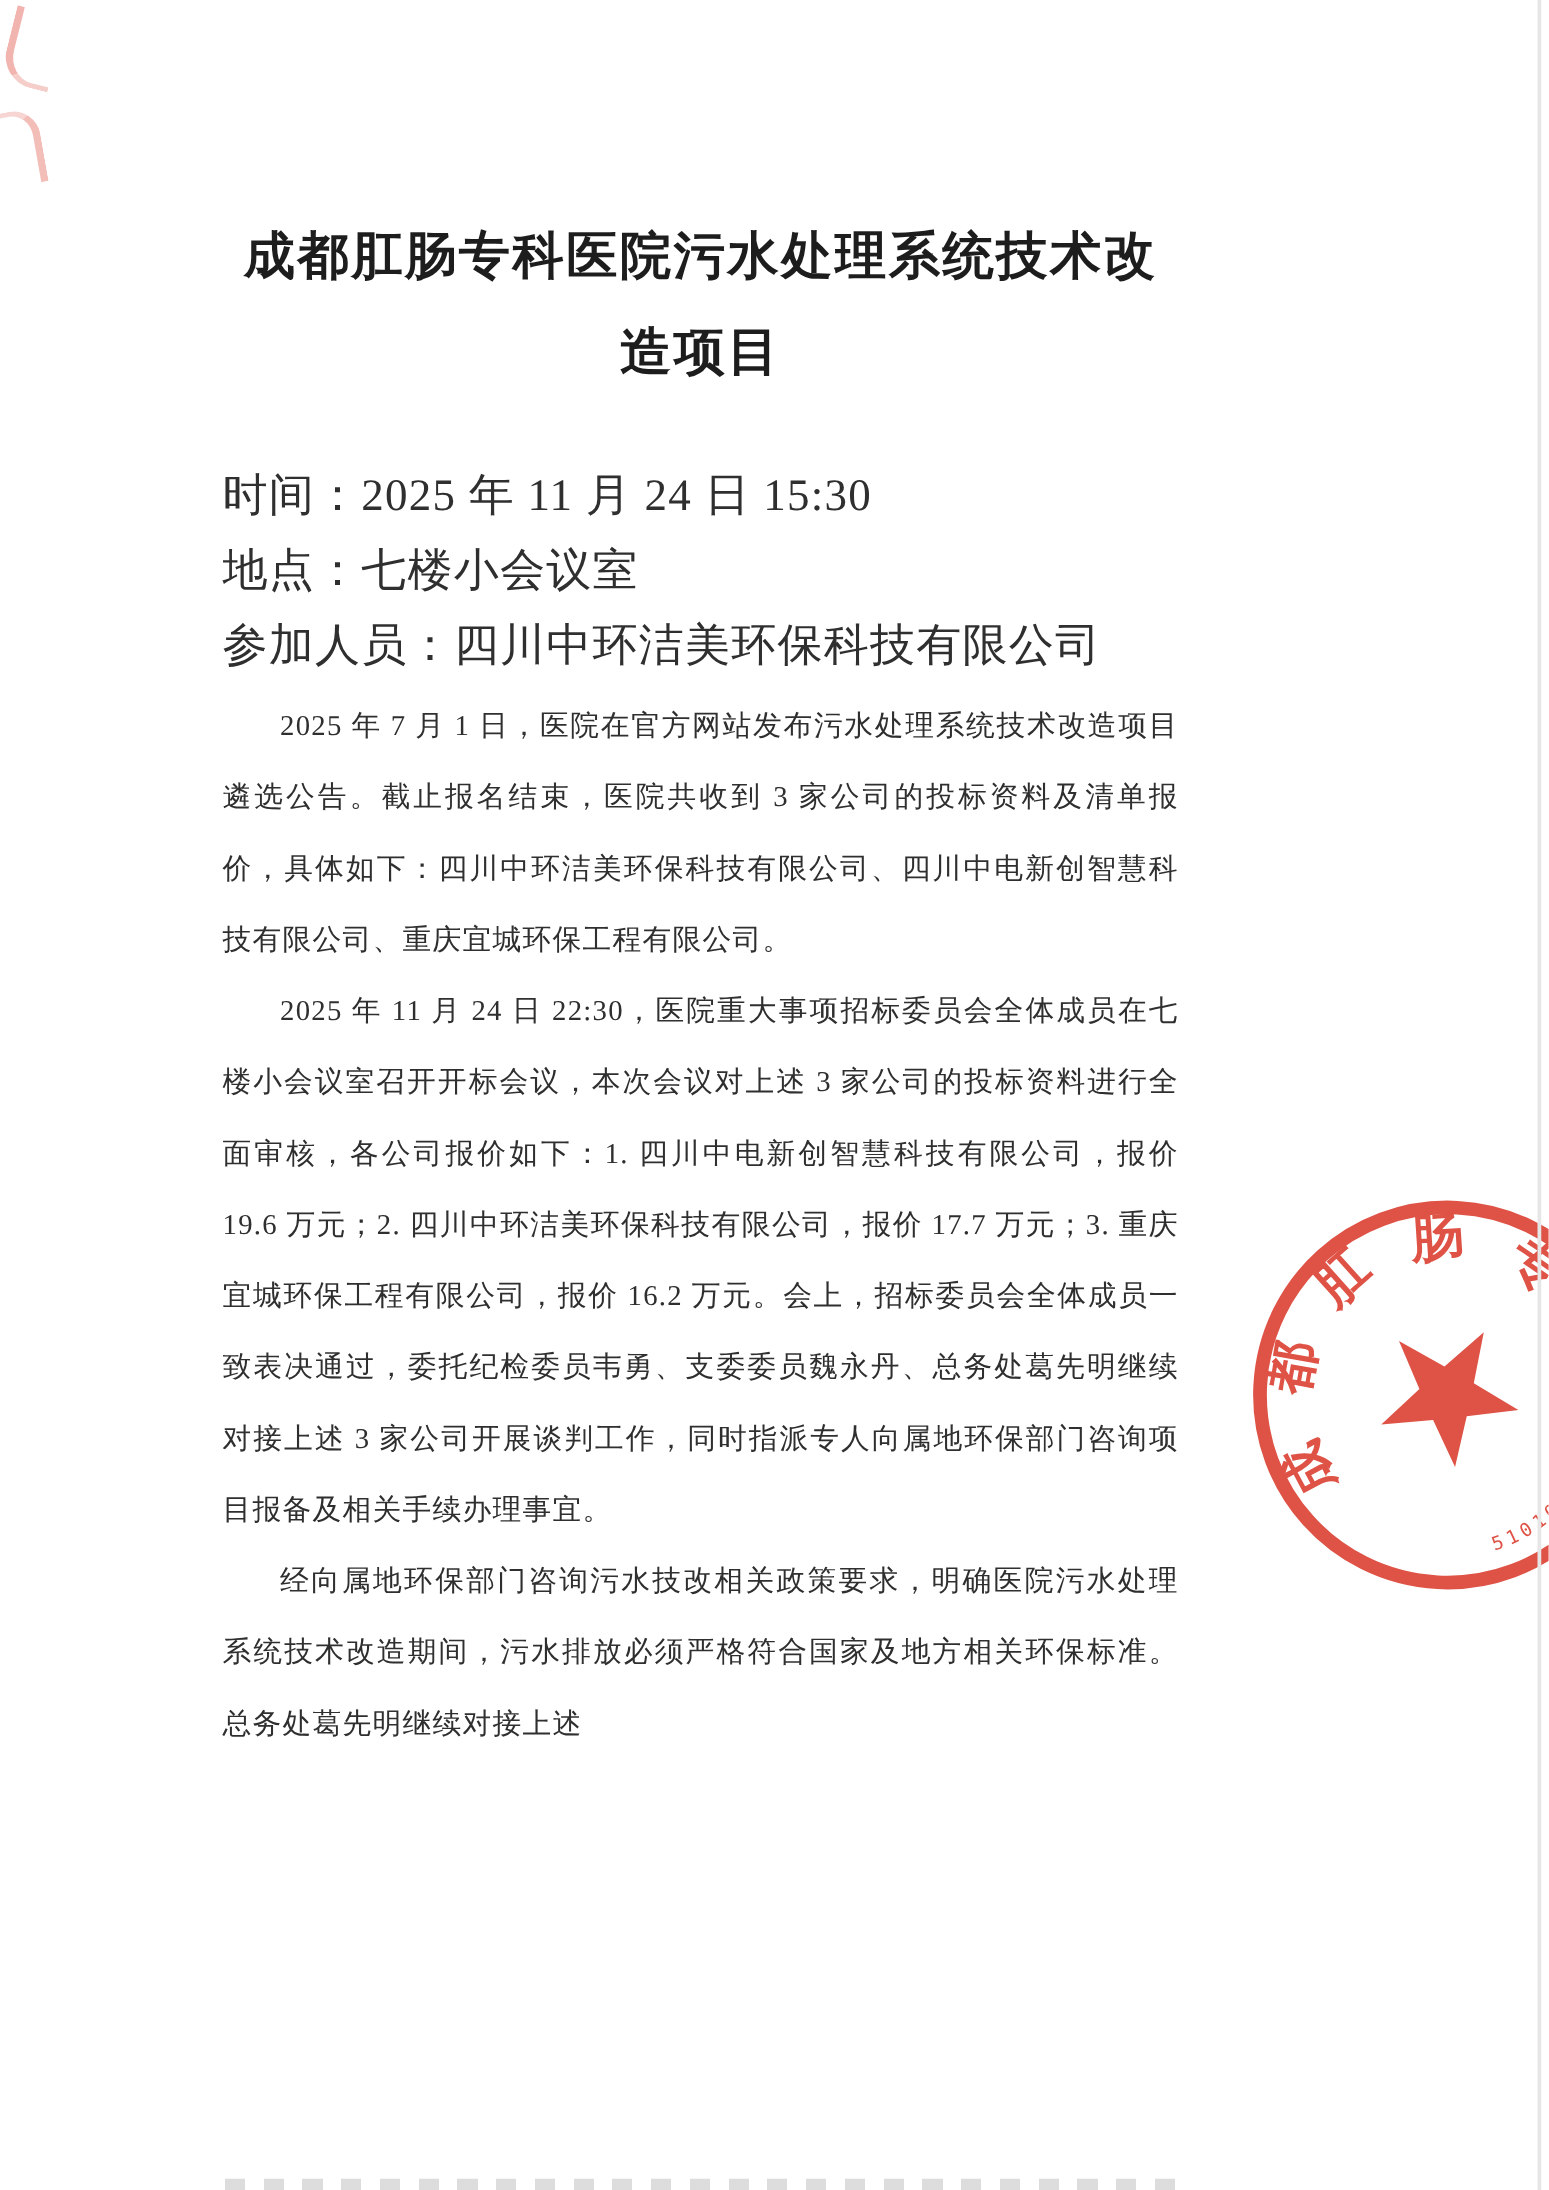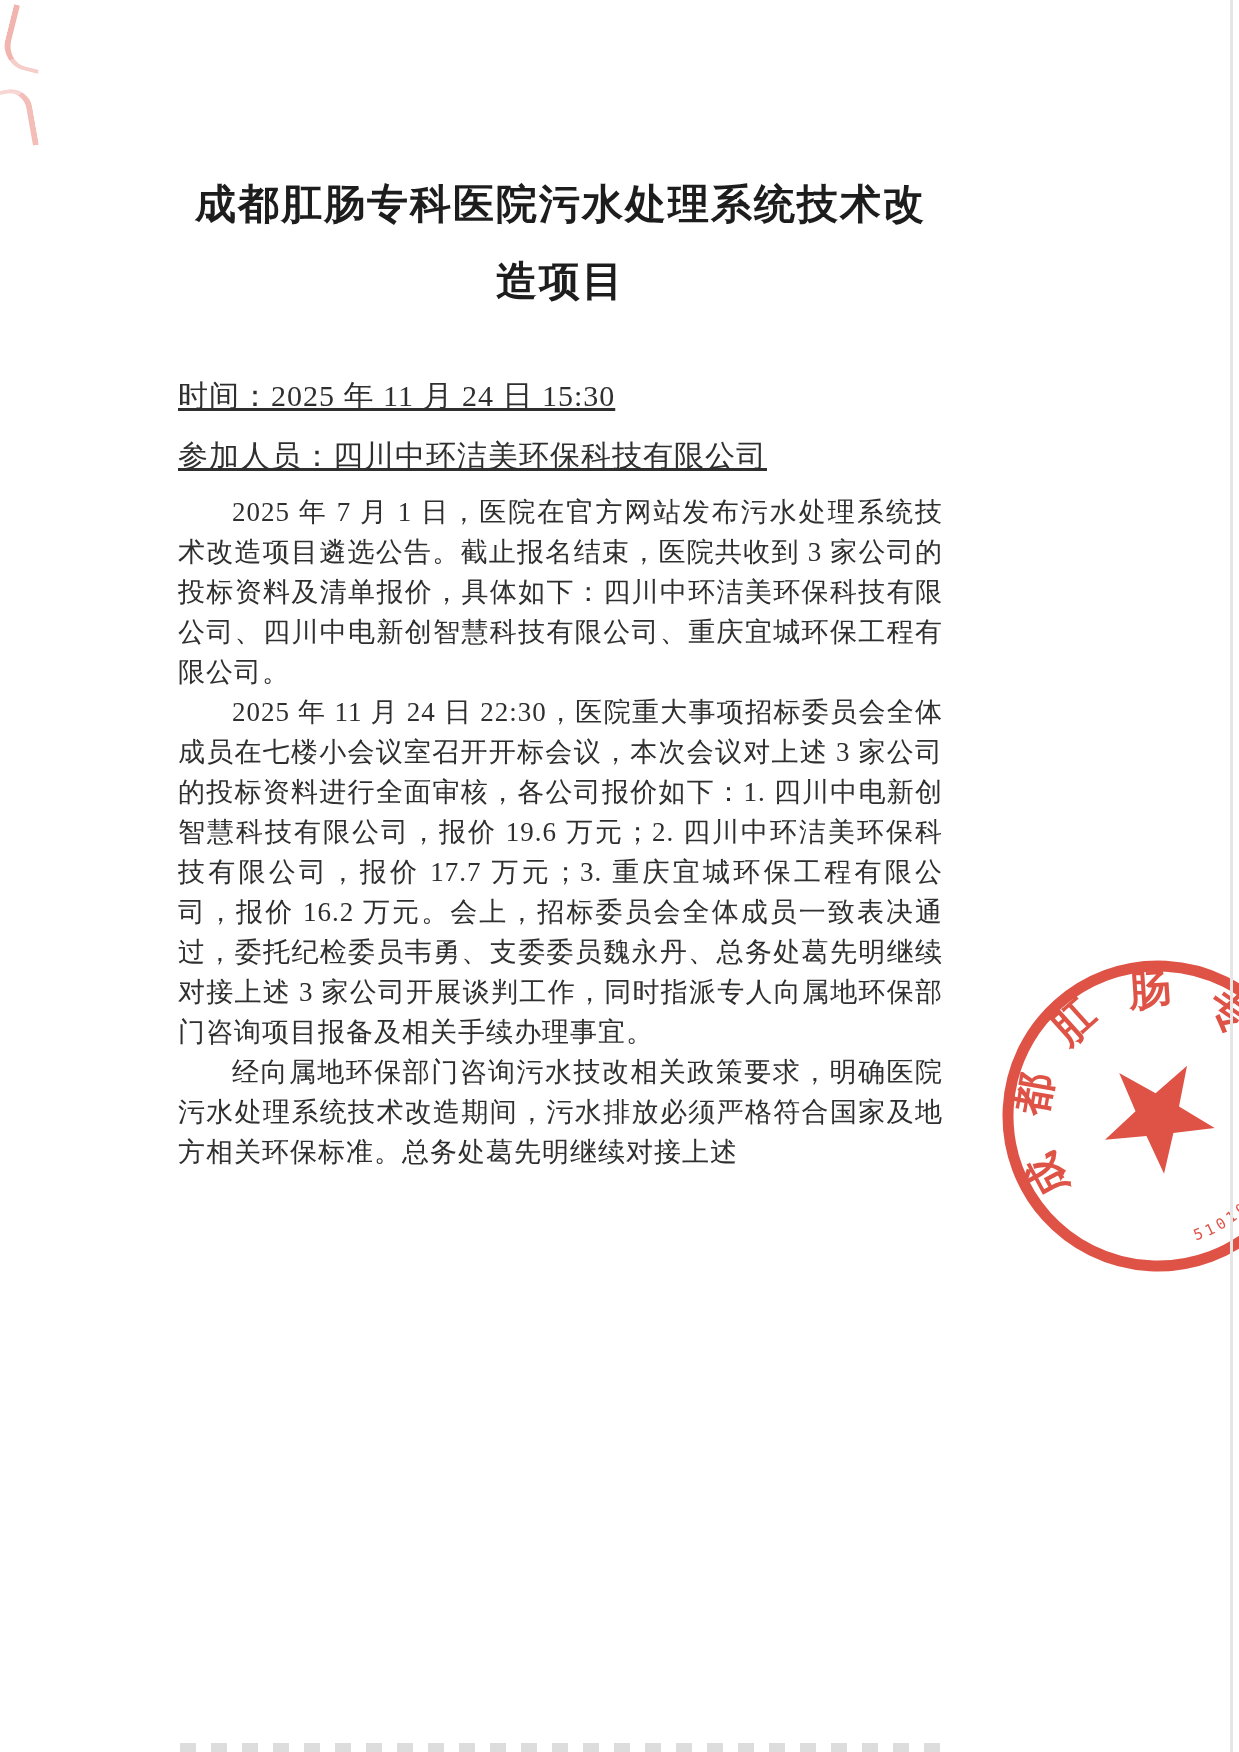--- a/index.html
+++ b/index.html
@@ -20,30 +20,29 @@
     margin-top:166px;
     text-align:center;
     font-weight:bold;
     color:#1d1d1d;
     font-size:41px;
     line-height:77px;
     letter-spacing:2px;
   }
   .meta-block{
     margin-top:46px;
-    font-size:30px;
+    font-size:36px;
     line-height:60px;
     letter-spacing:1px;
-    text-decoration:underline;
   }
   .meta-line{white-space:nowrap;}
   .paras{
     margin-top:6px;
-    font-size:27px;
-    line-height:40px;
+    font-size:23px;
+    line-height:57px;
     text-align:justify;
     letter-spacing:1px;
   }
   .para{margin:0;text-indent:2em;}
   
   .mark{position:absolute;background:transparent;}
   .mark-a{
     left:6px;top:8px;width:34px;height:58px;
     border-left:6px solid rgba(224,90,78,.45);
     border-bottom:4px solid rgba(224,90,78,.30);
@@ -85,20 +84,21 @@
   <div class="mark mark-a"></div>
   <div class="mark mark-b"></div>
 
   <div class="content">
     <div class="title-block">
       <div>成都肛肠专科医院污水处理系统技术改造项目</div>
     </div>
 
     <div class="meta-block">
       <div class="meta-line"><span>时间：</span><span>2025 年 11 月 24 日 15:30</span></div>
+      <div class="meta-line"><span>地点：</span><span>七楼小会议室</span></div>
       <div class="meta-line"><span>参加人员：</span><span>四川中环洁美环保科技有限公司</span></div>
     </div>
 
     <div class="paras">
       <p class="para">2025 年 7 月 1 日，医院在官方网站发布污水处理系统技术改造项目遴选公告。截止报名结束，医院共收到 3 家公司的投标资料及清单报价，具体如下：四川中环洁美环保科技有限公司、四川中电新创智慧科技有限公司、重庆宜城环保工程有限公司。</p>
       <p class="para">2025 年 11 月 24 日 22:30，医院重大事项招标委员会全体成员在七楼小会议室召开开标会议，本次会议对上述 3 家公司的投标资料进行全面审核，各公司报价如下：1. 四川中电新创智慧科技有限公司，报价 19.6 万元；2. 四川中环洁美环保科技有限公司，报价 17.7 万元；3. 重庆宜城环保工程有限公司，报价 16.2 万元。会上，招标委员会全体成员一致表决通过，委托纪检委员韦勇、支委委员魏永丹、总务处葛先明继续对接上述 3 家公司开展谈判工作，同时指派专人向属地环保部门咨询项目报备及相关手续办理事宜。</p>
       <p class="para">经向属地环保部门咨询污水技改相关政策要求，明确医院污水处理系统技术改造期间，污水排放必须严格符合国家及地方相关环保标准。总务处葛先明继续对接上述</p>
     </div>
   </div>
 

